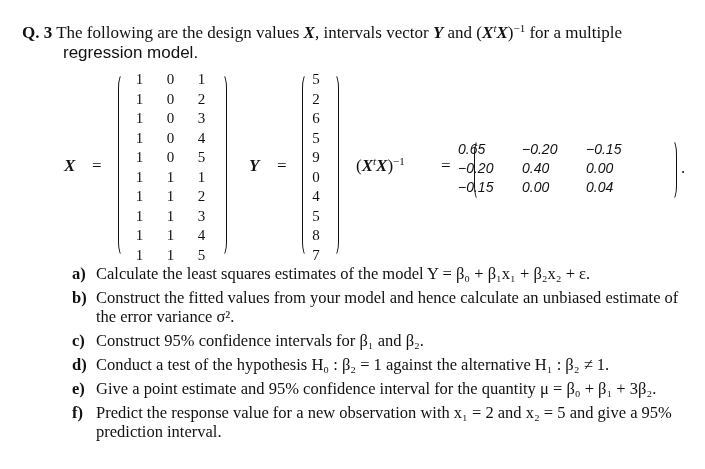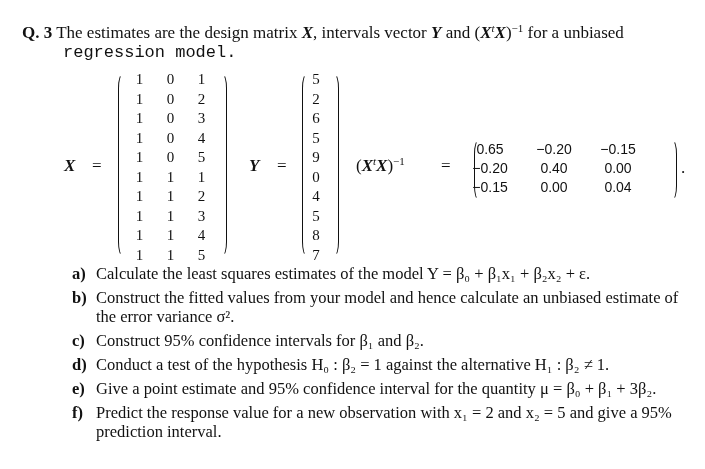--- a/index.html
+++ b/index.html
@@ -3,51 +3,51 @@
 <meta charset="utf-8">
 <style>
   html, body { margin: 0; padding: 0; background: #ffffff; }
   body {
     width: 705px; height: 469px; position: relative; overflow: hidden;
     font-family: "DejaVu Serif", "Liberation Serif", serif;
     color: #111; font-size: 15.5px;
   }
   .q-head { position: absolute; left: 22px; top: 23px; width: 670px; line-height: 20px; font-family: "Liberation Serif", serif; font-size: 17px; }
   .q-num { font-weight: bold; }
-  .q-line2 { position: absolute; left: 63px; top: 43px; font-family: Liberation Mono, monospace; font-size: 17px; }
+  .q-line2 { position: absolute; left: 63px; top: 43px; font-family: Liberation Sans, sans-serif; font-size: 17px; }
   .bi { font-weight: bold; font-style: italic; }
   sup { font-size: 11px; vertical-align: 6px; line-height: 0; }
 
   
   .lbl { position: absolute; font-family: "Liberation Serif", serif; font-size: 17px; }
   .paren { position: absolute; border: 1.6px solid #111; }
   .pl { border-right: none; border-top-left-radius: 50% 14px; border-bottom-left-radius: 50% 14px; width: 8px; border-top-color: transparent; border-bottom-color: transparent; border-left-width: 1.8px; }
   .pr { border-left: none; border-top-right-radius: 50% 14px; border-bottom-right-radius: 50% 14px; width: 8px; border-top-color: transparent; border-bottom-color: transparent; border-right-width: 1.8px; }
   .mat { position: absolute; font-family: "Liberation Serif", serif; font-size: 15px; }
   .mrow { display: flex; height: 19.5px; line-height: 19.5px; }
   .mcell { text-align: center; }
   .xc { width: 31px; }
   .yc { width: 20px; }
   .inv { font-family: "Liberation Sans", sans-serif; font-size: 14px; }
-  .ic { width: 64px; text-align: center; }
+  .ic { width: 64px; text-align: left; font-style: italic; }
   .irow { display: flex; height: 19px; line-height: 19px; }
 
   
   .parts { position: absolute; left: 72px; top: 264px; width: 625px; font-family: "Liberation Serif", serif; font-size: 16.5px; }
   .part { display: flex; line-height: 19px; margin-bottom: 5px; }
   .plabel { font-weight: bold; width: 24px; flex: none; }
   .ptext { flex: 1; }
   .m { font-style: italic; }
 </style>
 </head>
 <body>
 
 <div class="q-head">
   <span class="q-num">Q. 3</span>
-  <span>The estimates are the design matrix </span><span class="bi">X</span><span>, intervals vector </span><span class="bi">Y</span><span> and (</span><span class="bi">X</span><sup class="m">t</sup><span class="bi">X</span><span>)</span><sup>−1</sup><span> for a unbiased</span>
+  <span>The following are the design values </span><span class="bi">X</span><span>, intervals vector </span><span class="bi">Y</span><span> and (</span><span class="bi">X</span><sup class="m">t</sup><span class="bi">X</span><span>)</span><sup>−1</sup><span> for a multiple</span>
 </div>
 <div class="q-line2">regression model.</div>
 
 <div class="lbl bi" style="left:64px;top:156px;">X</div>
 <div class="lbl" style="left:92px;top:156px;">=</div>
 <div class="paren pl" style="left:118px;top:74px;height:180px;"></div>
 <div class="mat" id="xmat" style="left:124px;top:70px;">
     <div class="mrow">
       <span class="mcell xc">1</span>
       <span class="mcell xc">0</span>

